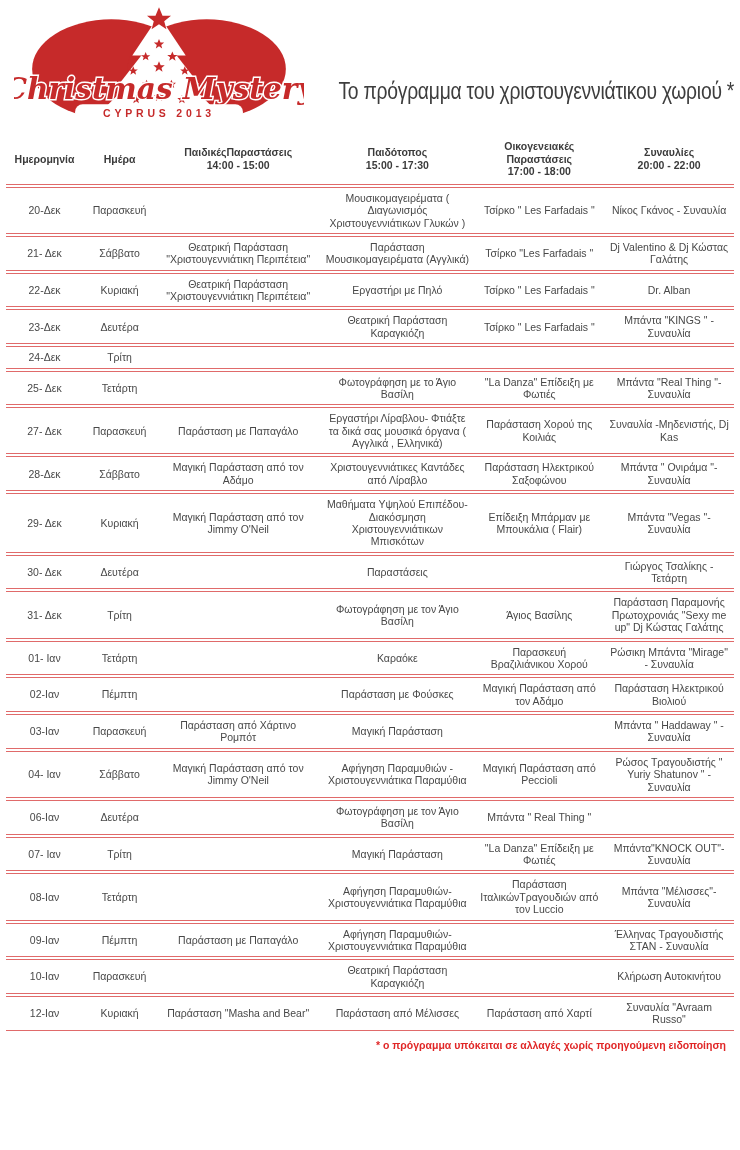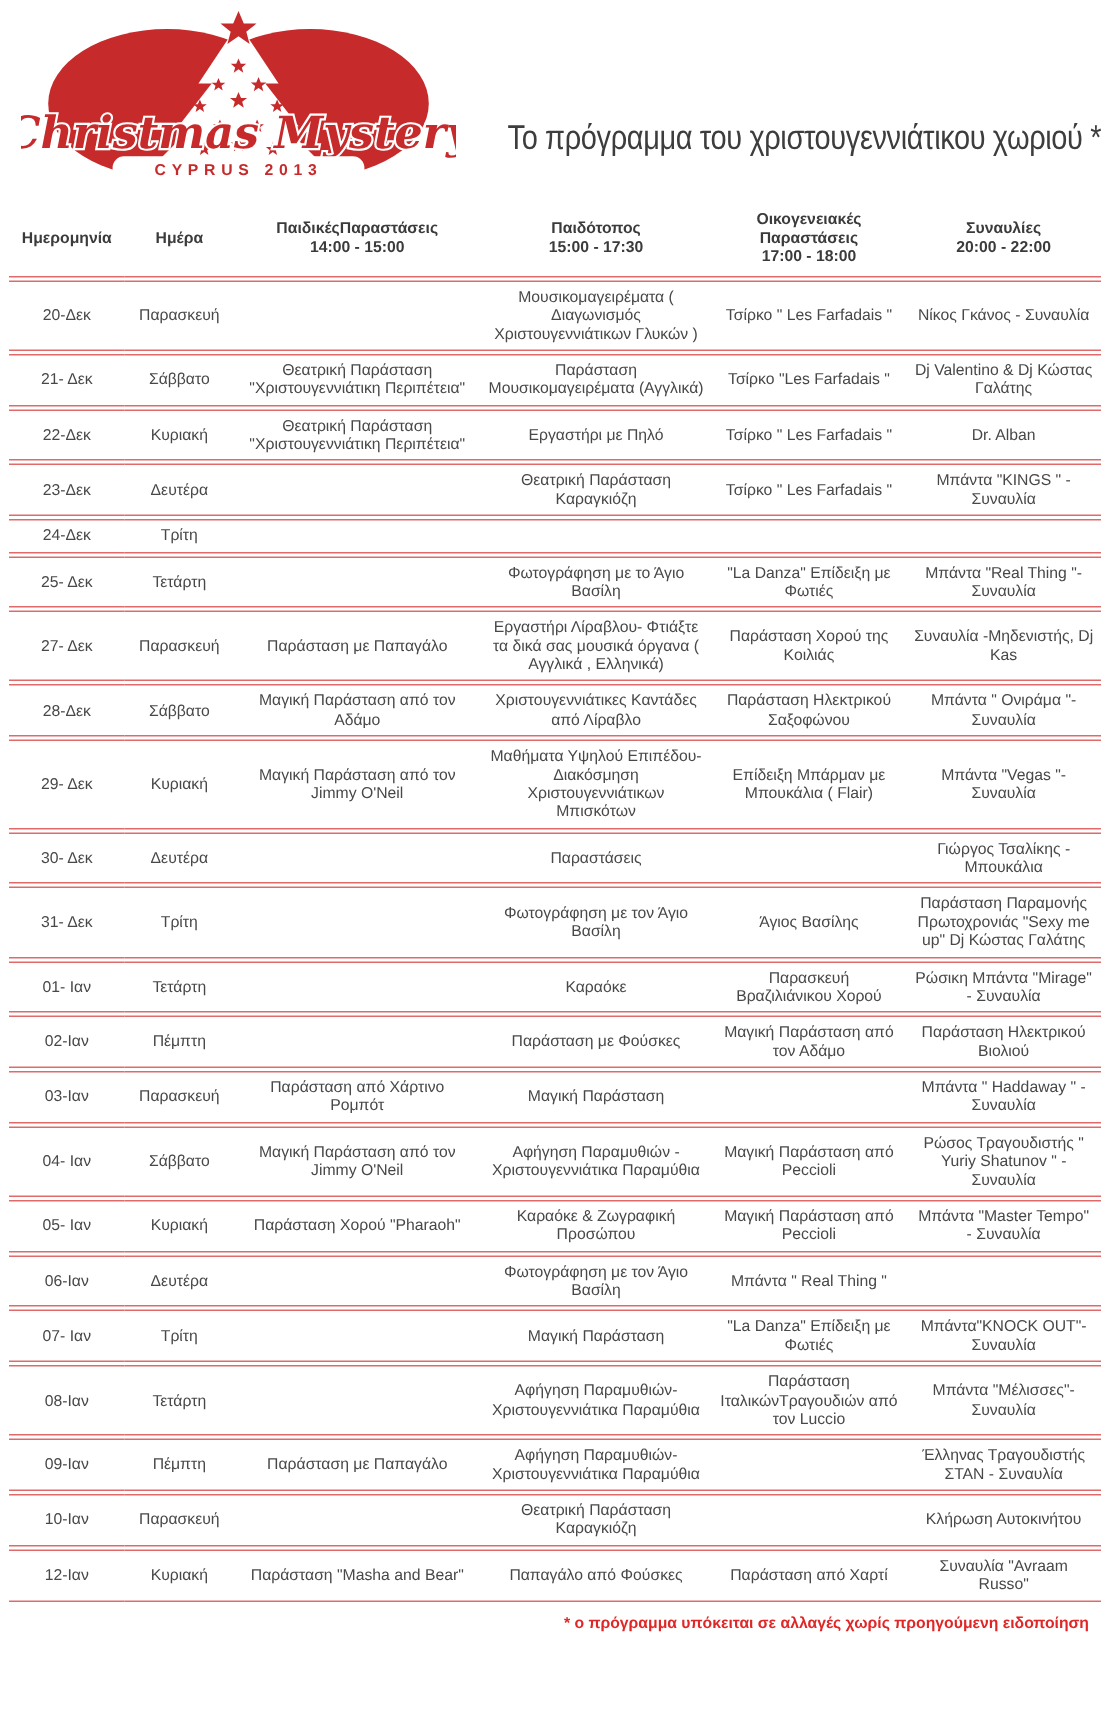--- a/index.html
+++ b/index.html
@@ -211,21 +211,21 @@
       <td>Μαθήματα Υψηλού Επιπέδου- Διακόσμηση Χριστουγεννιάτικων Μπισκότων</td>
       <td>Επίδειξη Μπάρμαν με Μπουκάλια ( Flair)</td>
       <td>Μπάντα "Vegas "- Συναυλία</td>
     </tr>
         <tr>
       <td>30- Δεκ</td>
       <td>Δευτέρα</td>
       <td></td>
       <td>Παραστάσεις</td>
       <td></td>
-      <td>Γιώργος Τσαλίκης - Μπουκάλια</td>
+      <td>Γιώργος Τσαλίκης - Τετάρτη</td>
     </tr>
         <tr>
       <td>31- Δεκ</td>
       <td>Τρίτη</td>
       <td></td>
       <td>Φωτογράφηση με τον Άγιο Βασίλη</td>
       <td>Άγιος Βασίλης</td>
       <td>Παράσταση  Παραμονής Πρωτοχρονιάς  "Sexy me up" Dj Κώστας Γαλάτης</td>
     </tr>
         <tr>
@@ -254,28 +254,20 @@
     </tr>
         <tr>
       <td>04- Ιαν</td>
       <td>Σάββατο</td>
       <td>Μαγική Παράσταση από τον Jimmy O'Neil</td>
       <td>Αφήγηση Παραμυθιών - Χριστουγεννιάτικα Παραμύθια</td>
       <td>Μαγική Παράσταση  από Peccioli</td>
       <td>Ρώσος Τραγουδιστής " Yuriy Shatunov " - Συναυλία</td>
     </tr>
         <tr>
-      <td>05- Ιαν</td>
-      <td>Κυριακή</td>
-      <td>Παράσταση Χορού "Pharaoh"</td>
-      <td>Καραόκε &amp; Ζωγραφική Προσώπου</td>
-      <td>Μαγική Παράσταση  από Peccioli</td>
-      <td>Μπάντα "Master Tempo" - Συναυλία</td>
-    </tr>
-        <tr>
       <td>06-Ιαν</td>
       <td>Δευτέρα</td>
       <td></td>
       <td>Φωτογράφηση με τον Άγιο Βασίλη</td>
       <td>Μπάντα " Real Thing "</td>
       <td></td>
     </tr>
         <tr>
       <td>07- Ιαν</td>
       <td>Τρίτη</td>
@@ -305,21 +297,21 @@
       <td>Παρασκευή</td>
       <td></td>
       <td>Θεατρική Παράσταση Καραγκιόζη</td>
       <td></td>
       <td>Κλήρωση Αυτοκινήτου</td>
     </tr>
         <tr>
       <td>12-Ιαν</td>
       <td>Κυριακή</td>
       <td>Παράσταση "Masha and Bear"</td>
-      <td>Παπαγάλο από Φούσκες</td>
+      <td>Παράσταση από Μέλισσες</td>
       <td>Παράσταση από Χαρτί</td>
       <td>Συναυλία "Avraam Russo"</td>
     </tr>
       </tbody>
   </table>
 
   <div class="footnote">* ο πρόγραμμα υπόκειται σε αλλαγές χωρίς προηγούμενη ειδοποίηση</div>
 
 </div>
 

